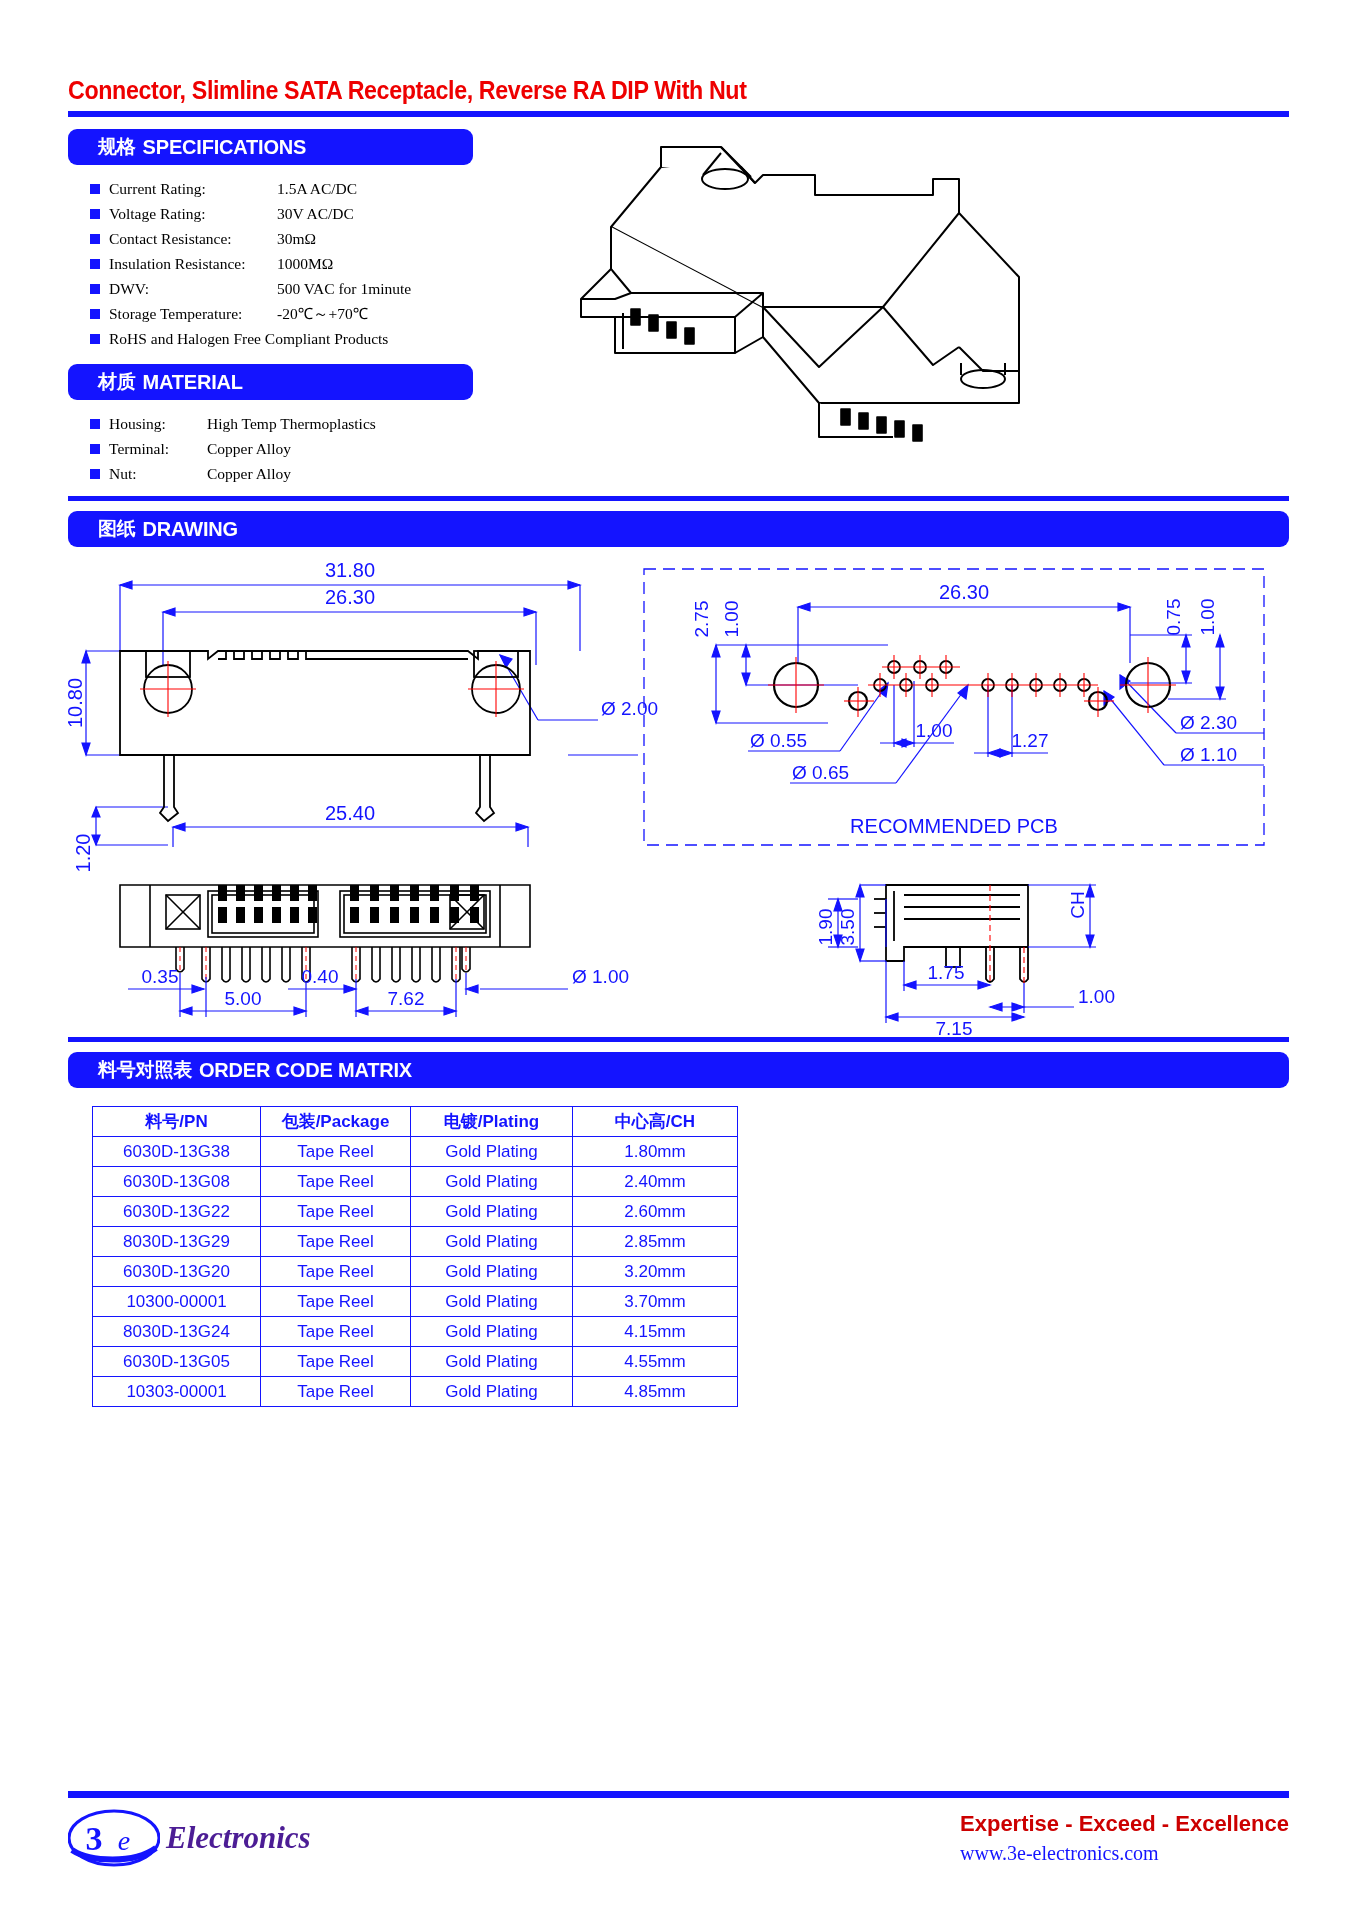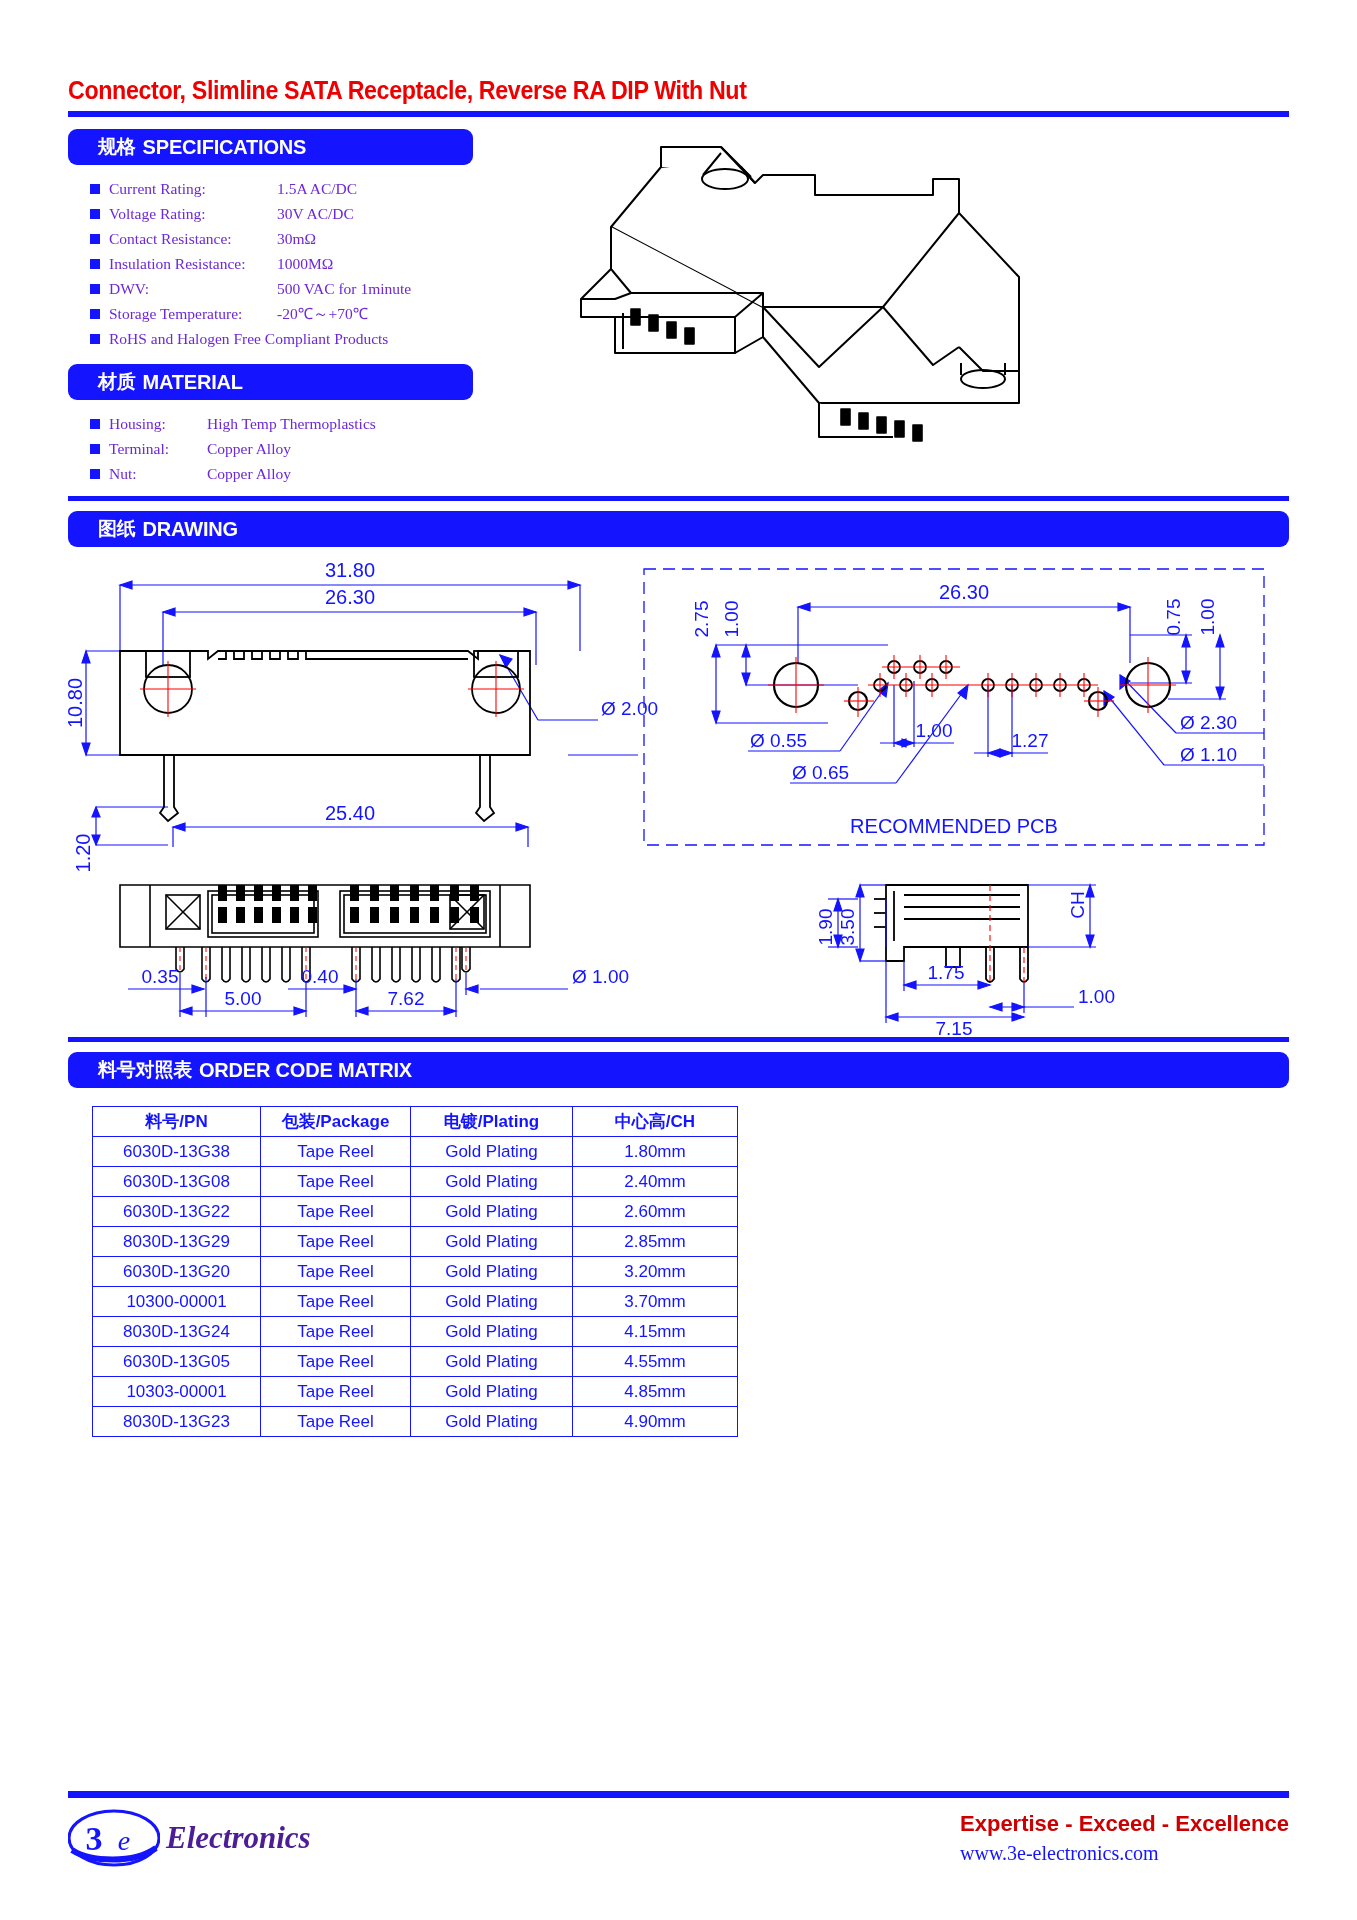--- a/index.html
+++ b/index.html
@@ -43,21 +43,21 @@
     font-weight:bold;
     font-size:20px;
     letter-spacing:-0.2px;
   }
   .sec-head .cjk { font-size:19px; margin-right:7px; }
 
   
   .spec-list { margin-top:11px; }
   .spec-row {
     display:flex; align-items:center;
-    color:#6d28d9;
+    color:#000000;
     font-size:15.5px;
     line-height:25px;
     margin-left:22px;
   }
   .bullet {
     width:10px; height:10px; background:#1414ff;
     margin-right:9px; flex:0 0 auto;
   }
   .spec-label { width:168px; flex:0 0 auto; }
   .spec-value { flex:1 1 auto; }
@@ -689,26 +689,20 @@
           <td>Tape Reel</td>
           <td>Gold Plating</td>
           <td>4.55mm</td>
         </tr>
         <tr>
           <td>10303-00001</td>
           <td>Tape Reel</td>
           <td>Gold Plating</td>
           <td>4.85mm</td>
         </tr>
-        <tr>
-          <td>8030D-13G23</td>
-          <td>Tape Reel</td>
-          <td>Gold Plating</td>
-          <td>4.90mm</td>
-        </tr>
       </tbody>
     </table>
   </div>
 
   <div class="footer">
     <div class="footer-rule"></div>
     <div class="footer-body">
       <div class="brand">
         <svg width="92" height="60" viewBox="0 0 92 60">
           <ellipse cx="46" cy="30" rx="45" ry="27" fill="none" stroke="#1414ff" stroke-width="3"></ellipse>

